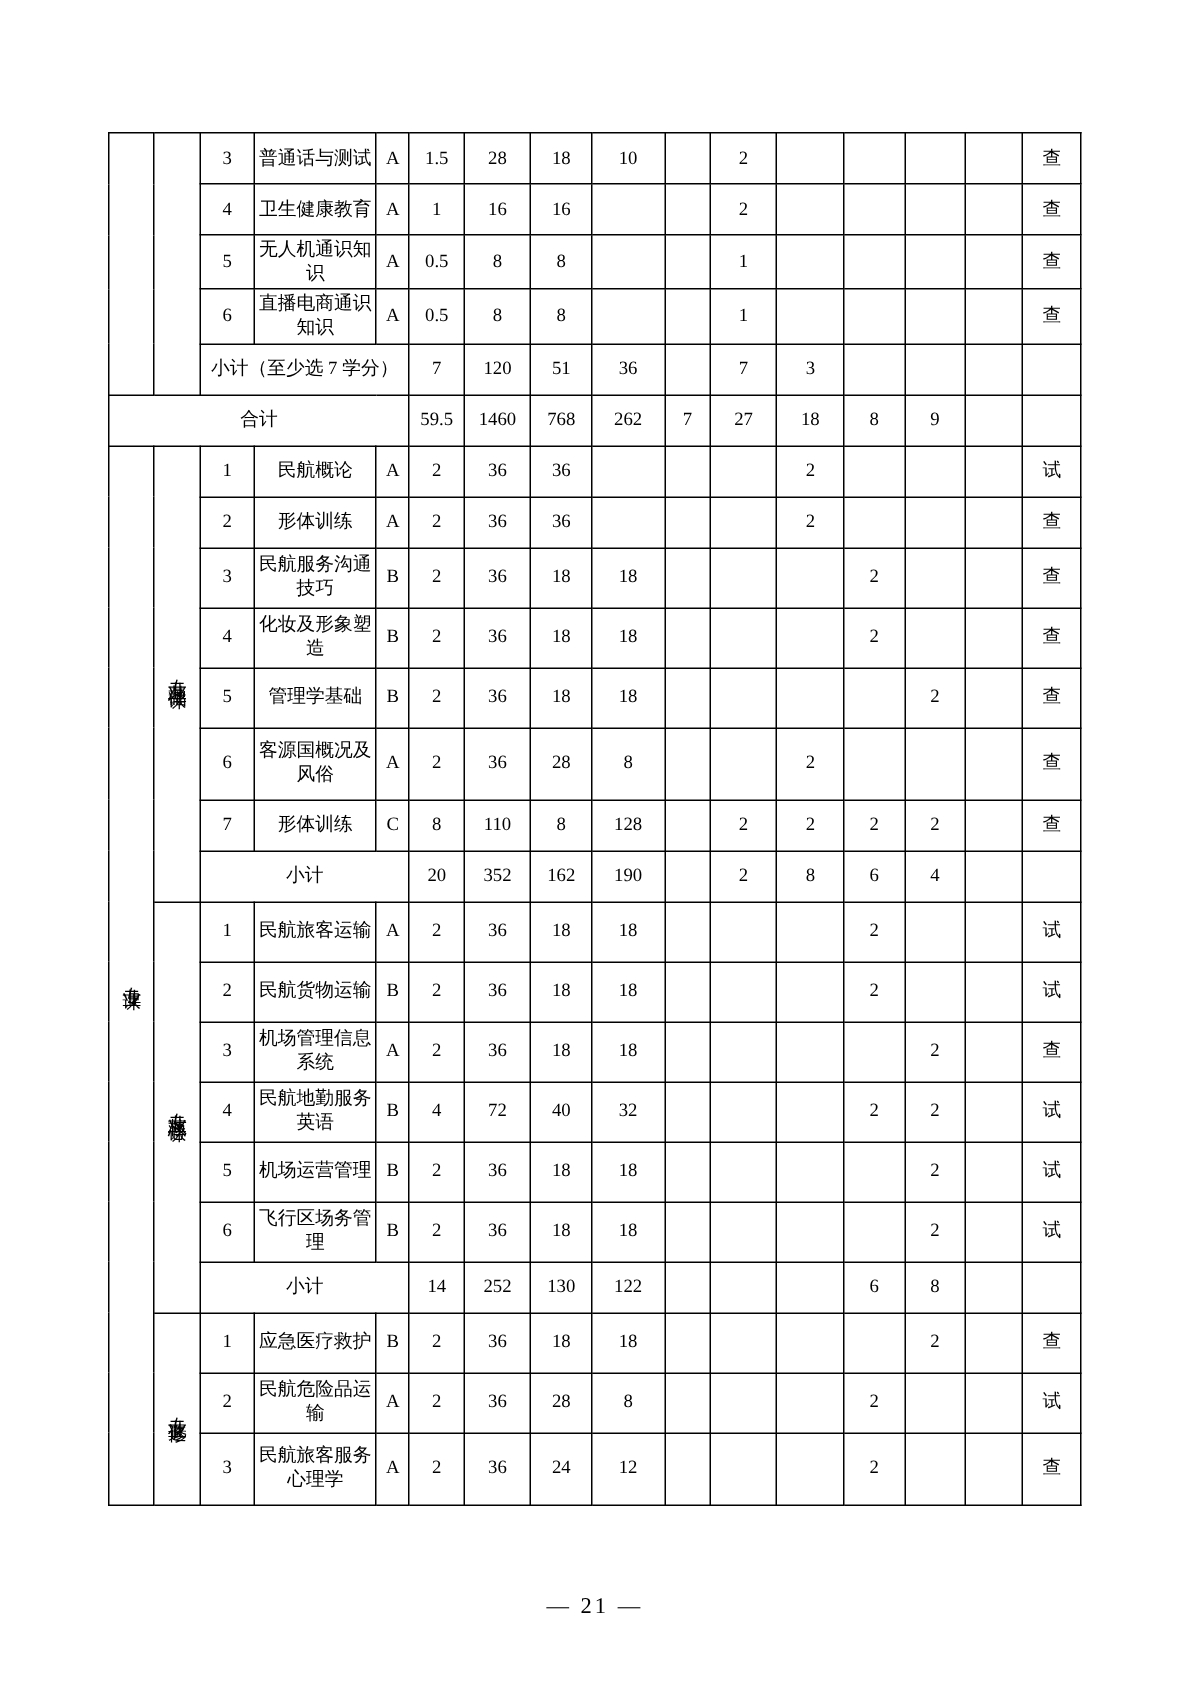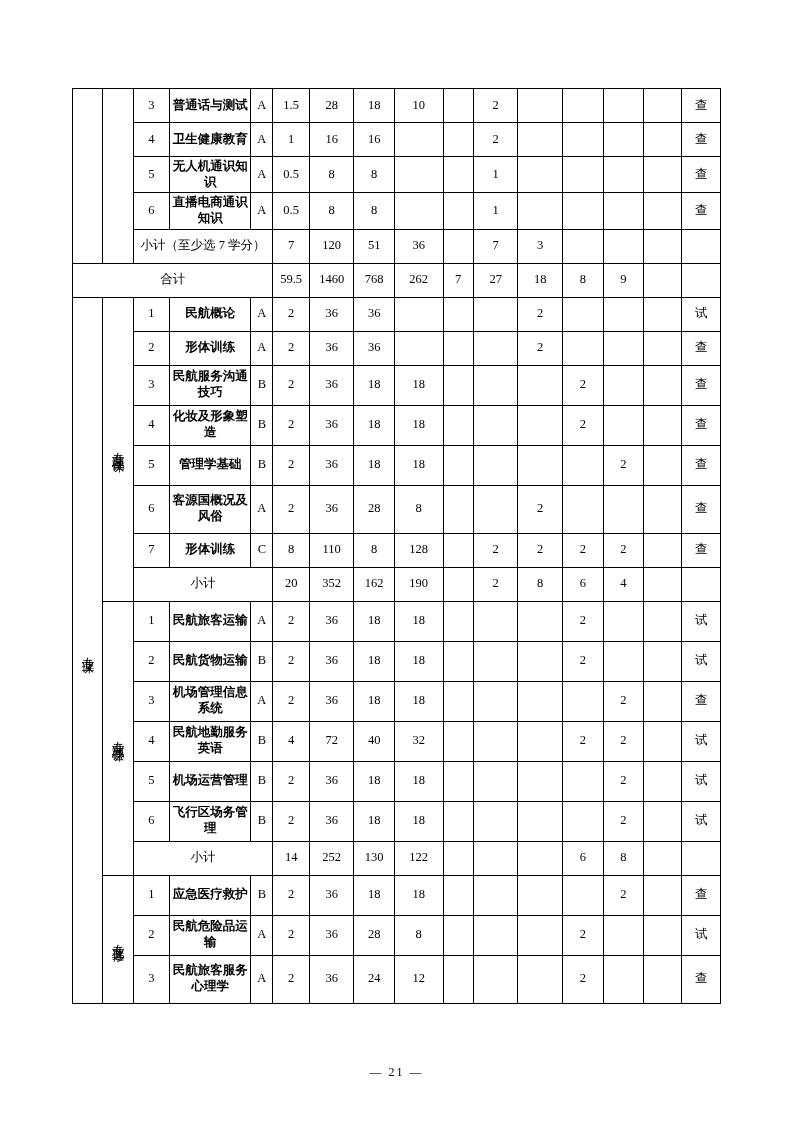--- a/index.html
+++ b/index.html
@@ -51,27 +51,27 @@
     writing-mode:vertical-rl;
     text-orientation:upright;
     letter-spacing:2px;
     margin:0 auto;
     display:inline-block;
     line-height:1;
   }
   .rowh{height:34px;}
   .rowh2{height:40px;}
   .rowh3{height:48px;}
-  .cname{ padding:1px 3px;font-weight:bold; }
+  .cname{ padding:1px 3px; }
   .pagenum{
     position:absolute;
     left:0;right:0;
     bottom:42px;
     text-align:center;
-    font-size:12px;
+    font-size:15px;
     letter-spacing:2px;
   }
 </style>
 </head>
 <body>
 
 <div class="page">
 
   <table class="curriculum">
     <colgroup>

